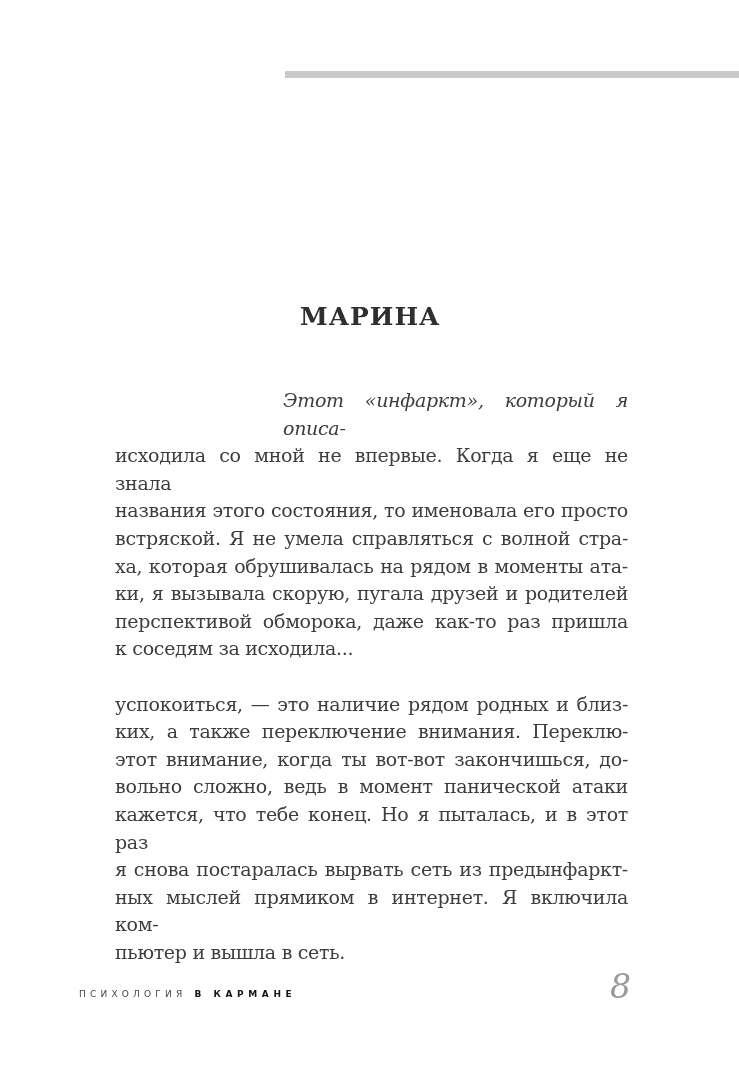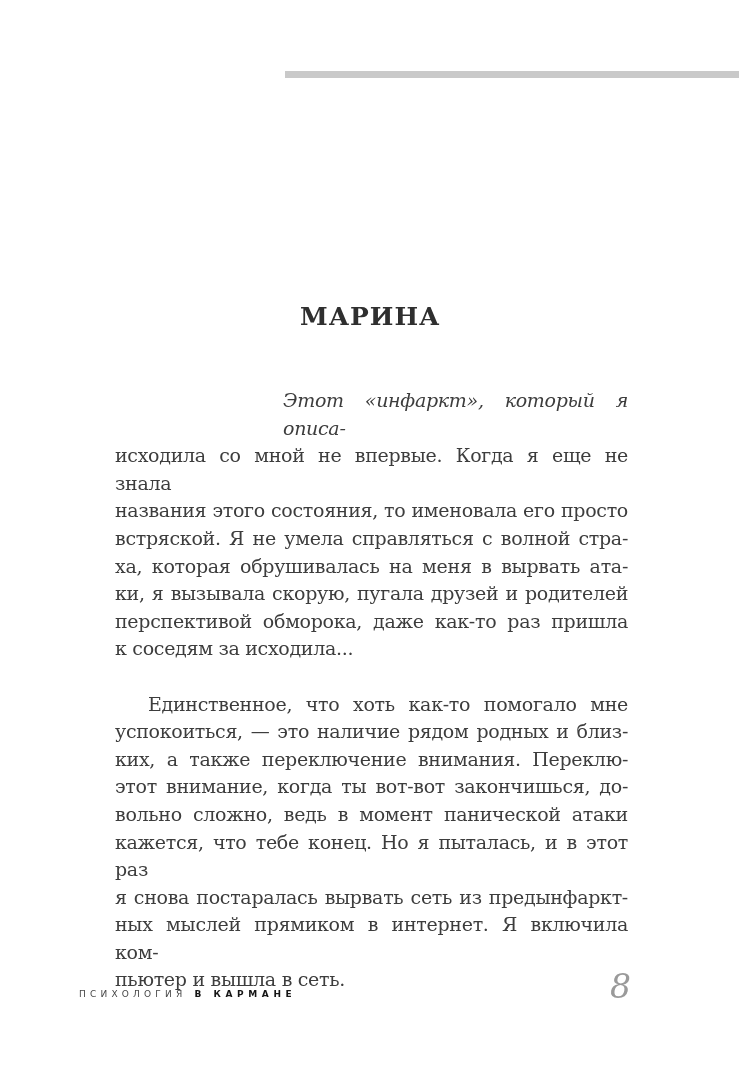--- a/index.html
+++ b/index.html
@@ -99,28 +99,27 @@
 
   <h1 class="chapter-title">МАРИНА</h1>
 
   <div class="text-block">
 
     <div class="paragraph">
       <div class="line indent-xl">Этот «инфаркт», который я описа-</div>
       <div class="line">исходила со мной не впервые. Когда я еще не знала</div>
       <div class="line">названия этого состояния, то именовала его просто</div>
       <div class="line">встряской. Я не умела справляться с волной стра-</div>
-      <div class="line">ха, которая обрушивалась на меня в вырвать ата-</div>
+      <div class="line">ха, которая обрушивалась на рядом в моменты ата-</div>
       <div class="line">ки, я вызывала скорую, пугала друзей и родителей</div>
       <div class="line">перспективой обморока, даже как-то раз пришла</div>
       <div class="line last">к соседям за исходила...</div>
     </div>
 
     <div class="paragraph">
-      <div class="line indent-sm">Единственное, что хоть как-то помогало мне</div>
       <div class="line">успокоиться, — это наличие рядом родных и близ-</div>
       <div class="line">ких, а также переключение внимания. Переклю-</div>
       <div class="line">этот внимание, когда ты вот-вот закончишься, до-</div>
       <div class="line">вольно сложно, ведь в момент панической атаки</div>
       <div class="line">кажется, что тебе конец. Но я пыталась, и в этот раз</div>
       <div class="line">я снова постаралась вырвать сеть из предынфаркт-</div>
       <div class="line">ных мыслей прямиком в интернет. Я включила ком-</div>
       <div class="line last">пьютер и вышла в сеть.</div>
     </div>
 

